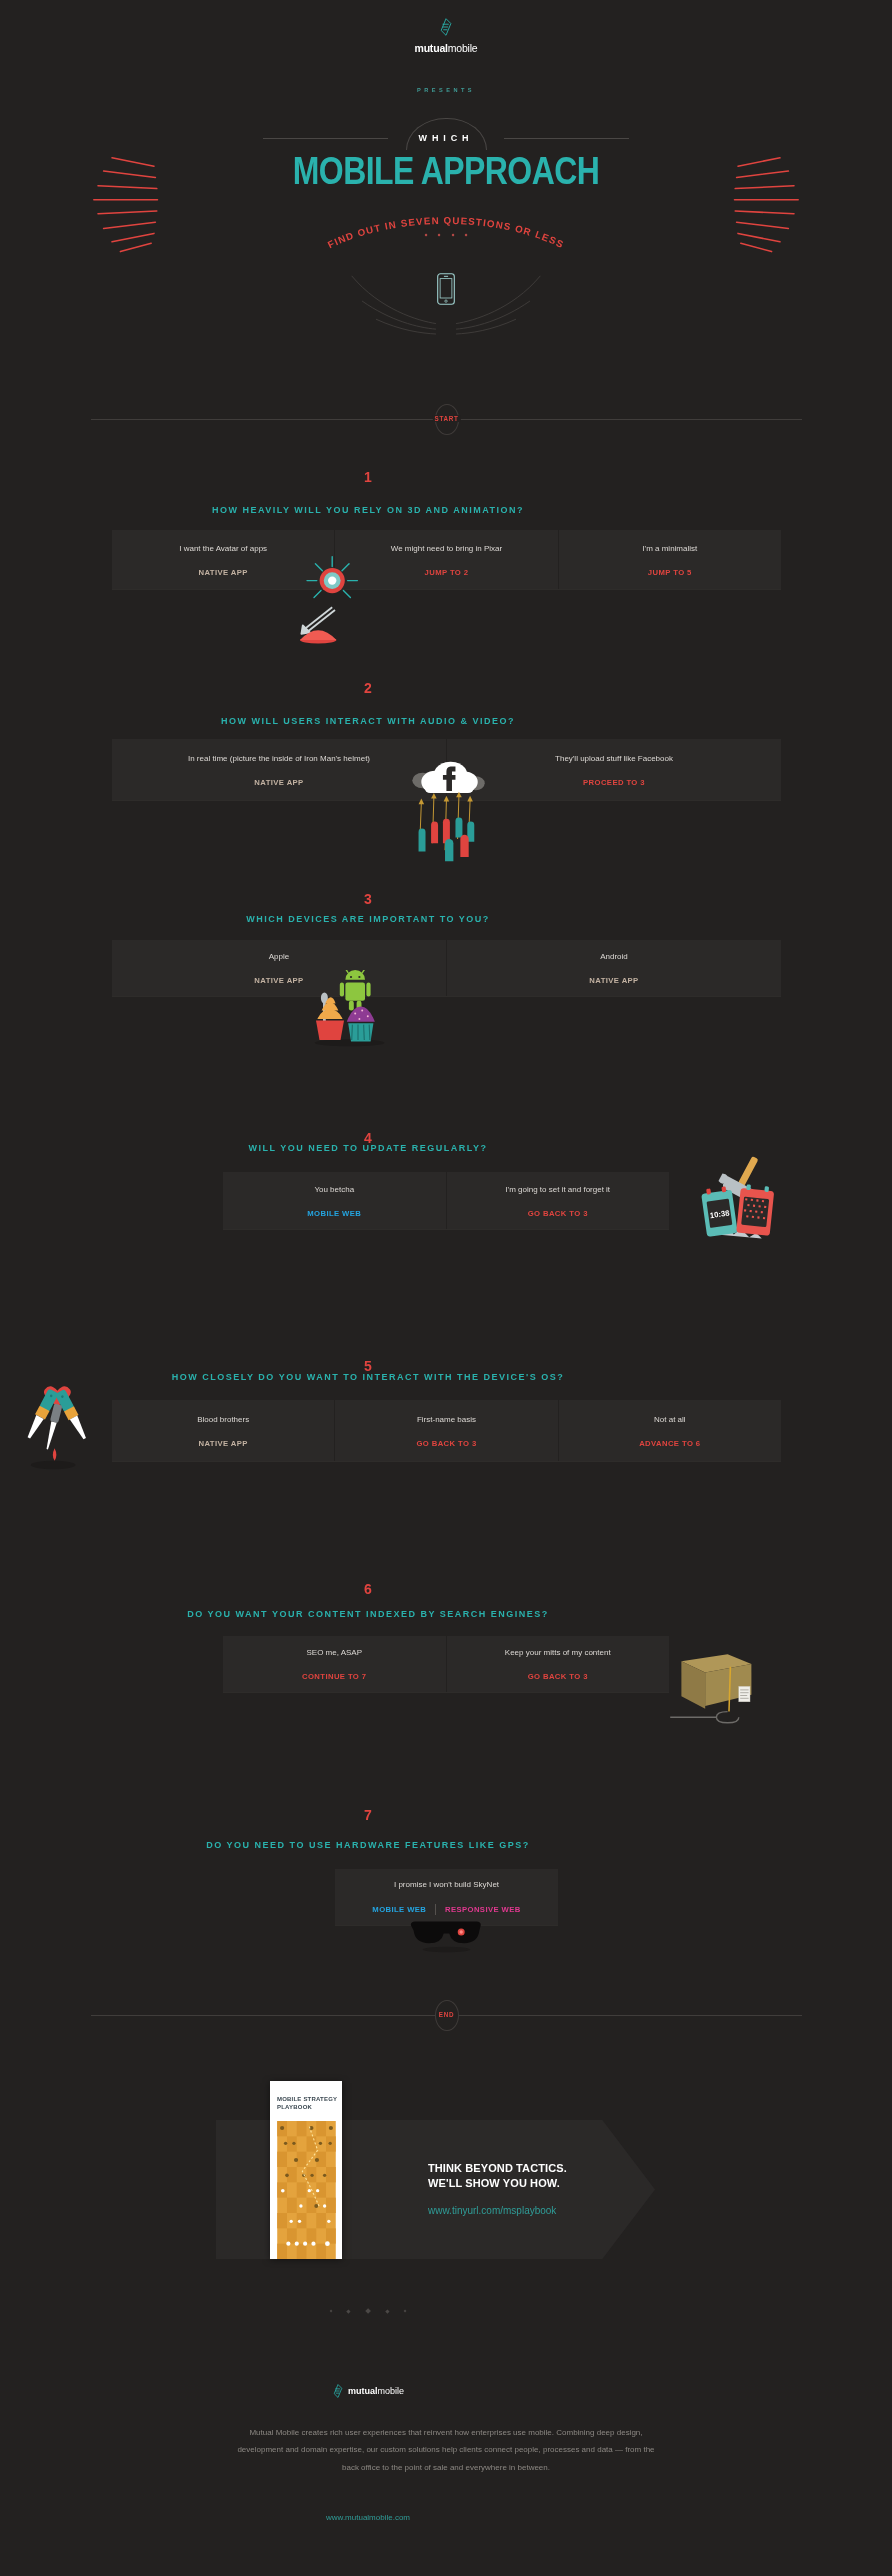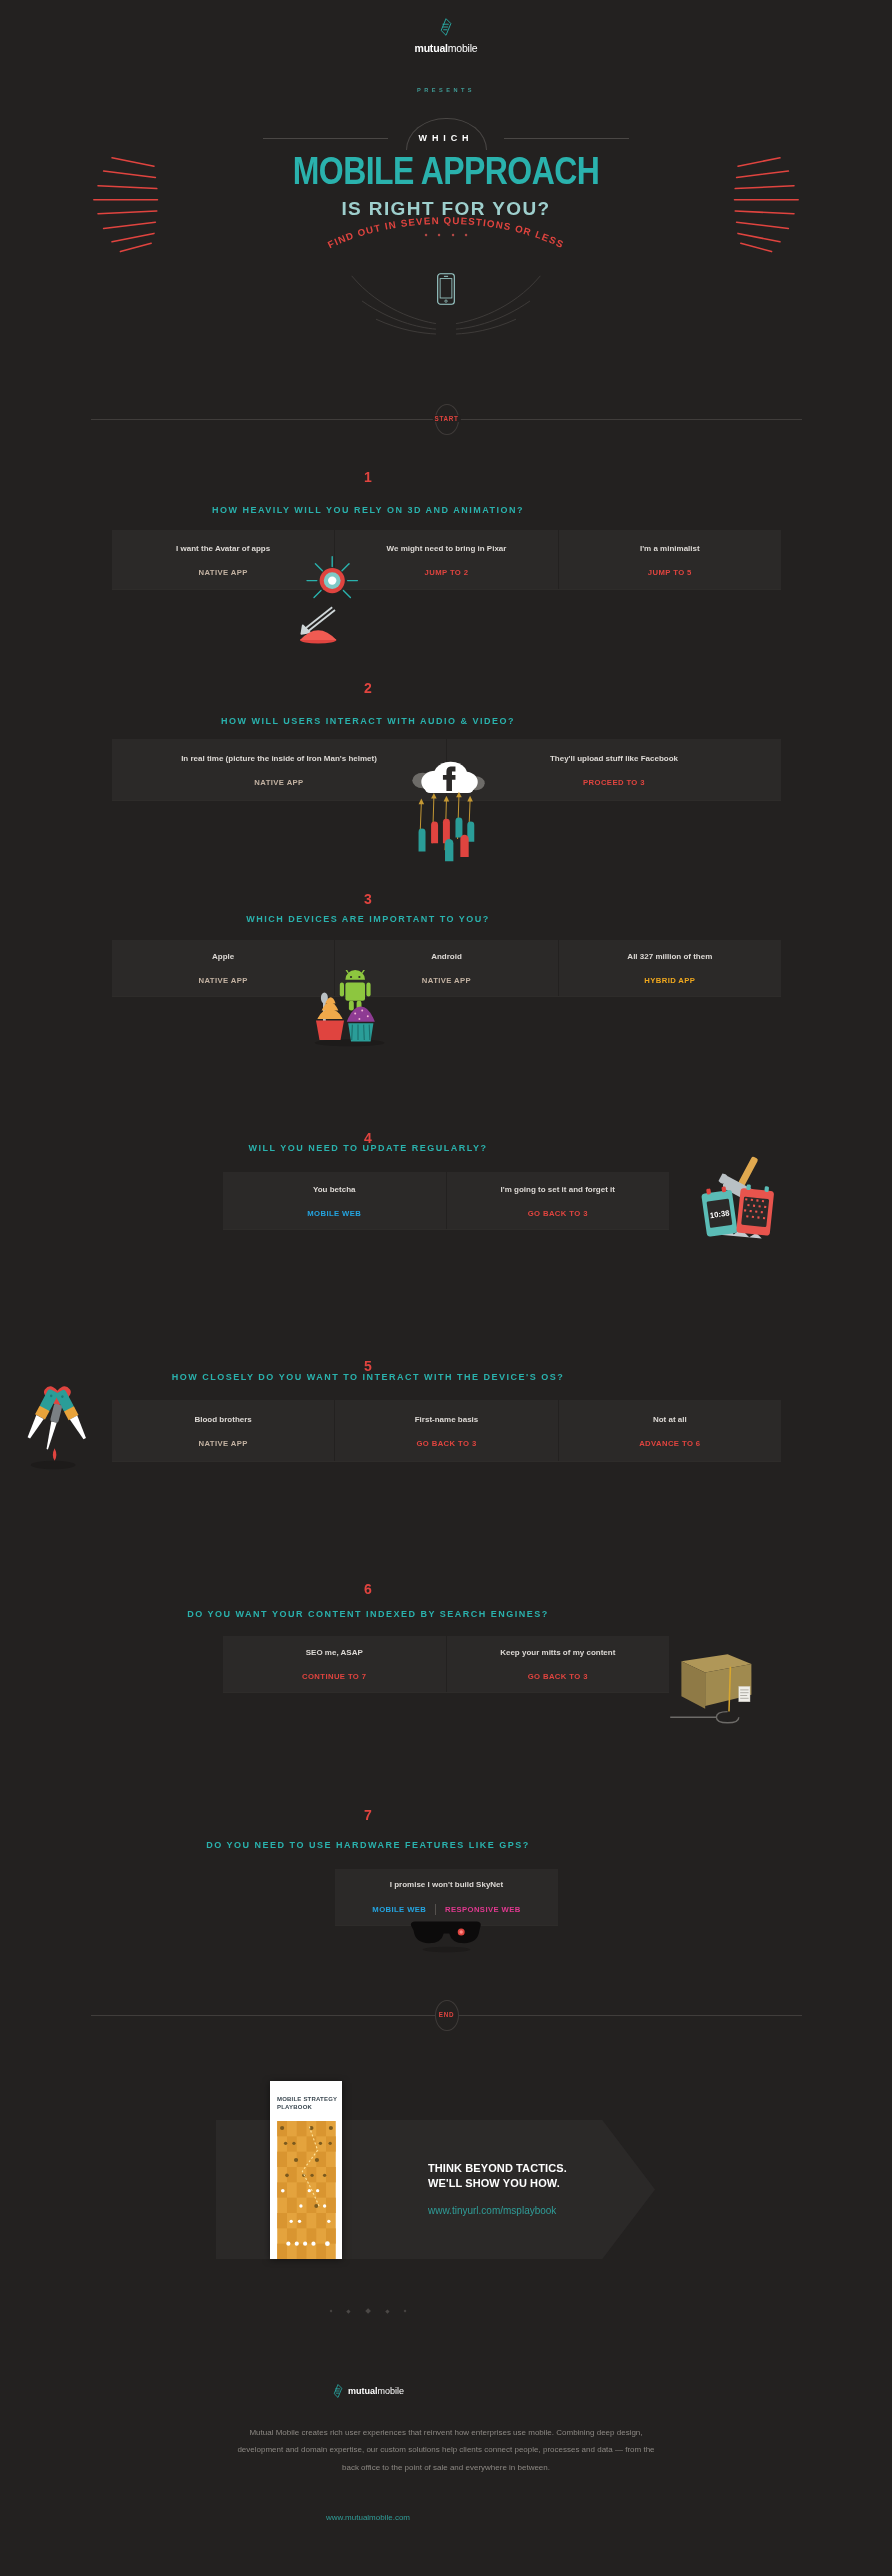--- a/index.html
+++ b/index.html
@@ -90,21 +90,21 @@
   .cards { position:absolute; display:flex; }
   .card {
     background:#2b2928; position:relative;
     display:flex; flex-direction:column; align-items:center; justify-content:center;
     padding:7px 9.8px;
     box-shadow:0 0.7px 0 0 #343230;
   }
   .card + .card { border-left:0.7px solid #232120; }
   .card .ans {
     font-size:8px; line-height:11px; color:#ddd9d5; text-align:right;
-    font-weight:700;
+    font-weight:400;
   }
   .card .res {
     margin-top:14px; font-size:7.7px; font-weight:700; letter-spacing:0.4px;
     text-align:center;
   }
   .res.native  { color:#c3b2a2; }
   .res.hybrid  { color:#f0a81e; }
   .res.mweb    { color:#24a4e0; }
   .res.rweb    { color:#e0398f; }
   .res.jump    { color:#e0443f; }
@@ -198,21 +198,20 @@
         <line x1="6" y1="48" x2="90" y2="44"></line>
         <line x1="5" y1="64" x2="96" y2="64"></line>
         <line x1="6" y1="80" x2="90" y2="84"></line>
         <line x1="8" y1="96" x2="82" y2="105"></line>
         <line x1="10" y1="112" x2="70" y2="124"></line>
         <line x1="14" y1="126" x2="58" y2="138"></line>
       </g>
     </svg>
 
     <div class="bigtitle">MOBILE APPROACH</div>
-    <div class="subtitle">IS RIGHT FOR YOU?</div>
 
     <div class="dotrow">
       <i></i>
       <i></i>
       <i></i>
       <i></i>
     </div>
 
     <div class="findout">
       <svg width="892" height="42" viewBox="0 0 1280 60">
@@ -346,24 +345,20 @@
   <div class="qnum" style="top:891px;">3</div>
   <div class="qtitle" style="top:914px;">WHICH DEVICES ARE IMPORTANT TO YOU?</div>
   <div class="cards" style="top:940px; left:112px; width:669px; height:56px;">
     <div class="card" style="flex:1">
       <div class="ans">Apple</div>
       <div class="res native">NATIVE APP</div>
     </div>
     <div class="card" style="flex:1">
       <div class="ans">Android</div>
       <div class="res native">NATIVE APP</div>
-    </div>
-    <div class="card" style="flex:1">
-      <div class="ans">All 327 million of them</div>
-      <div class="res hybrid">HYBRID APP</div>
     </div>
   </div>
 
   <svg class="ill" style="left:309px; top:970px;" width="84" height="77" viewBox="0 0 120 110">
     <g fill="#8dc63f">
       <path d="M52 14 a14 14 0 0 1 28 0 Z"></path>
       <rect x="52" y="18" width="28" height="26" rx="3"></rect>
       <rect x="44" y="18" width="6" height="20" rx="3"></rect>
       <rect x="82" y="18" width="6" height="20" rx="3"></rect>
       <rect x="57" y="44" width="7" height="14" rx="3"></rect>

